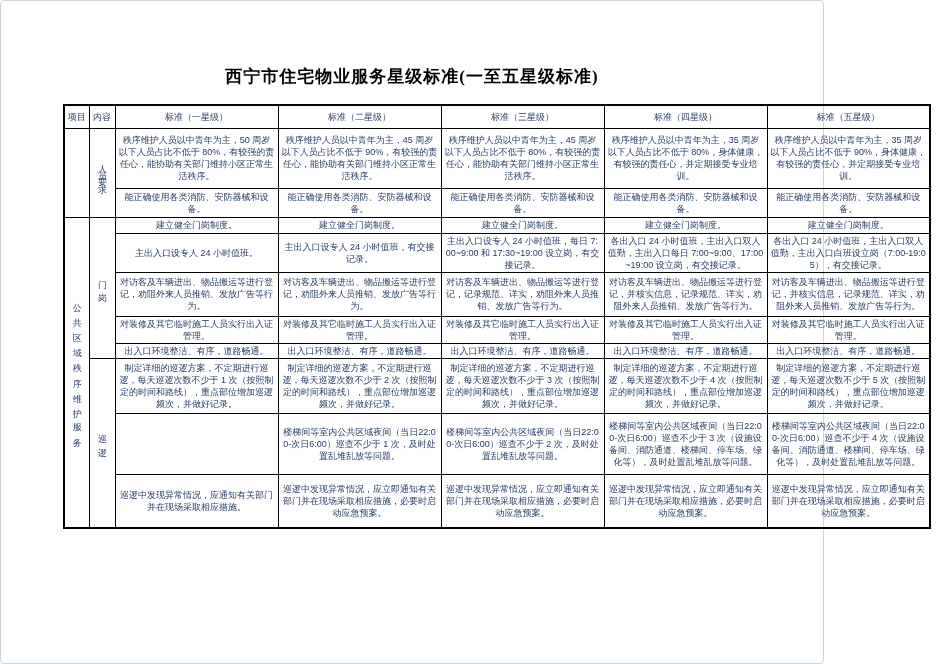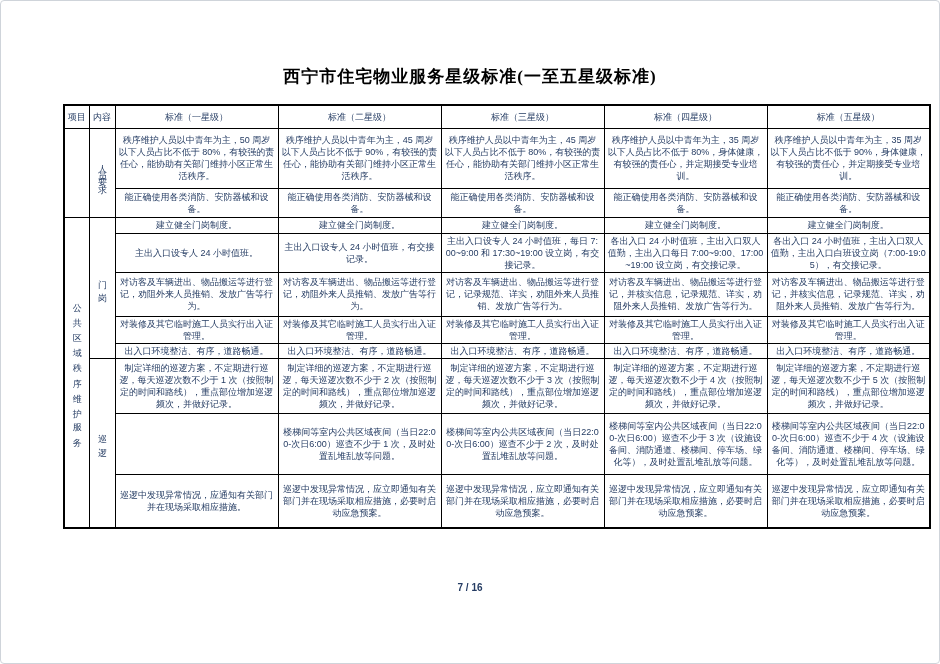--- a/index.html
+++ b/index.html
@@ -4,21 +4,21 @@
 <style>
   :root{
     --text:#253c63;
     --title:#000000;
     --border:#000000;
     --page-border:#cfd4da;
   }
   *{margin:0;padding:0;box-sizing:border-box;}
   html,body{width:940px;height:664px;background:#ffffff;overflow:hidden;
     font-family:"Liberation Sans","DejaVu Sans",sans-serif;}
-  .page{position:absolute;inset:0;width:940px;height:664px;background:#fff;
+  .page{position:absolute;inset:0;width:824px;height:664px;background:#fff;
     border:1px solid var(--page-border);border-radius:4px;padding-left:32px;}
   .title{position:absolute;top:64px;left:0;width:100%;text-align:center;
     font-size:17px;font-weight:bold;color:var(--title);letter-spacing:1px;
     font-family:"Liberation Serif","DejaVu Serif",serif;}
   table.std-table{position:absolute;left:62px;top:103px;width:868px;
     border-collapse:collapse;table-layout:fixed;
     border:2px solid var(--border);}
   .std-table th,.std-table td{
     border:1px solid var(--border);
     color:var(--text);
@@ -140,14 +140,13 @@
       <tr class="rh10">
         <td>巡逻中发现异常情况，应通知有关部门并在现场采取相应措施。</td>
         <td>巡逻中发现异常情况，应立即通知有关部门并在现场采取相应措施，必要时启动应急预案。</td>
         <td>巡逻中发现异常情况，应立即通知有关部门并在现场采取相应措施，必要时启动应急预案。</td>
         <td>巡逻中发现异常情况，应立即通知有关部门并在现场采取相应措施，必要时启动应急预案。</td>
         <td>巡逻中发现异常情况，应立即通知有关部门并在现场采取相应措施，必要时启动应急预案。</td>
       </tr>
     </tbody>
   </table>
 
-  <div class="footer">7 / 16</div>
 </div>
 
 </body></html>

